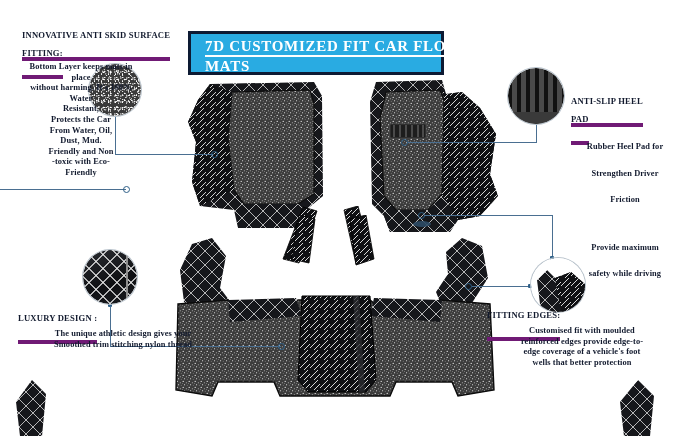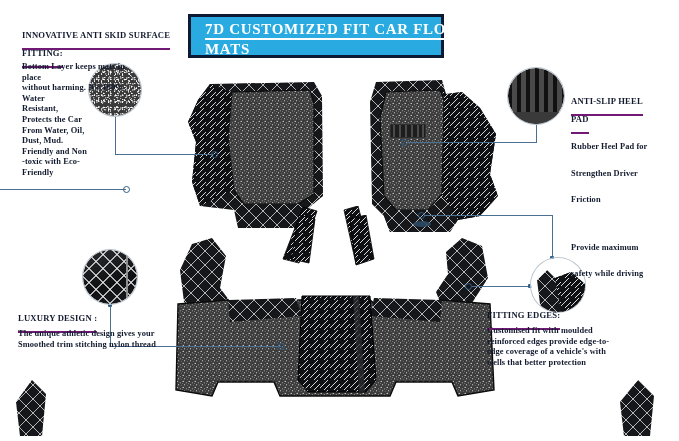--- a/index.html
+++ b/index.html
@@ -15,21 +15,21 @@
     width: 679px;
     height: 441px;
     background: #ffffff;
     overflow: hidden;
   }
 
   
   #title-banner {
     position: absolute;
     left: 188px;
-    top: 14px;
+    top: 31px;
     width: 256px;
     height: 44px;
     background: #29ABE2;
     border: 3px solid #0d1a33;
     box-sizing: border-box;
     padding: 3px 0 0 14px;
   }
   #title-banner .tline {
     color: #ffffff;
     font-family: "Liberation Serif", serif;
@@ -50,30 +50,30 @@
     position: absolute;
     color: #121a2e;
     font-family: "Liberation Serif", serif;
     font-weight: bold;
   }
   .callout .head {
     font-size: 8.6px;
     line-height: 10.5px;
     letter-spacing: 0.2px;
     display: inline;
-    border-bottom: 2px solid #701a75;
-    padding-bottom: 8px;
+    border-bottom: 4px solid #701a75;
+    padding-bottom: 17px;
   }
   .callout .headwrap { margin-bottom: 2px; }
   .callout .body {
     font-size: 8.4px;
     line-height: 10.6px;
     letter-spacing: 0.1px;
   }
-  .callout .body div { white-space: nowrap; }
+  .callout .body div { white-space: nowrap; text-align: center; }
 
   #co-antiskid { left: 22px; top: 24px; width: 170px; }
   #co-antiskid .body div { white-space: normal; width: 118px; }
   #co-heelpad  { left: 571px; top: 90px; width: 108px; }
   #co-heelpad .body div { white-space: normal; margin-top: 16px; }
   #co-heelpad .gap { height: 5px; }
   #co-luxury   { left: 18px; top: 307px; width: 210px; }
   #co-fitting  { left: 487px; top: 304px; width: 190px; }
 
   
@@ -350,18 +350,18 @@
     </div>
   </div>
 
   <div class="callout" id="co-fitting">
     <div class="headwrap">
       <span class="head">FITTING EDGES:</span>
     </div>
     <div class="body" style="margin-top:4px;">
       <div>Customised fit with moulded</div>
       <div>reinforced edges provide edge-to-</div>
-      <div>edge coverage of a vehicle's with</div>
+      <div>edge coverage of a vehicle's foot</div>
       <div>wells that better protection</div>
     </div>
   </div>
 
 </div>
 
 </body></html>

